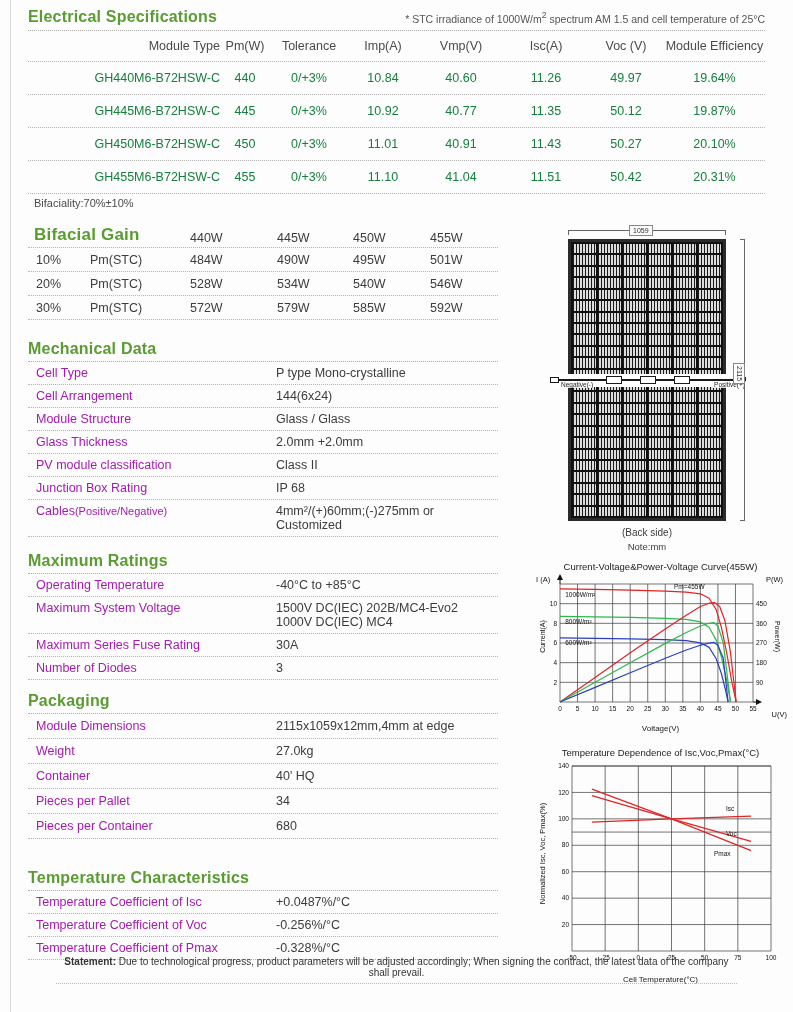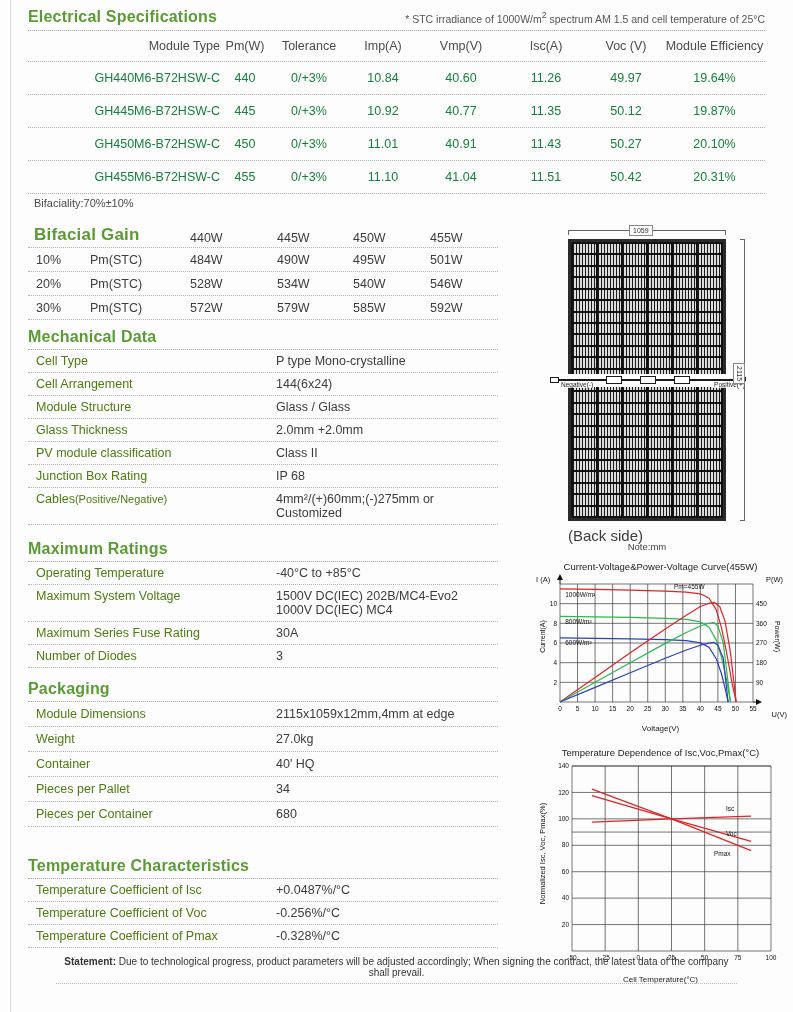--- a/index.html
+++ b/index.html
@@ -28,42 +28,42 @@
   
   .bg-head, .bg-row { display:grid; grid-template-columns:62px 100px 87px 76px 77px 1fr; align-items:end; border-bottom:1px dotted #b3b3b3; font-size:12.5px; color:#3c3c3c; }
   .bg-head { padding-bottom:2px; }
   .bg-title { grid-column:1/3; font-size:17px; padding-left:6px; }
   .bg-row { height:24px; align-items:center; }
   .bg-row .g0 { padding-left:8px; }
 
   
   .spec-h { padding:0 0 3px 0; border-bottom:1px dotted #a8a8a8; }
   .s-row { display:grid; grid-template-columns:240px 1fr; padding:4px 0 4px 8px; border-bottom:1px dotted #b3b3b3; font-size:12.5px; color:#3c3c3c; align-items:start; }
-  .s-label { color:#4d7c0f; }
+  .s-label { color:#a21caf; }
   .s-label-sm { font-size:11px; }
   .s-row.tall { padding:5px 0 5px 8px; }
 
   
   .panel-wrap { position:relative; width:253px; height:330px; }
   .dim-top-line { position:absolute; left:34px; top:5px; width:158px; height:5px; border-top:1px solid #666; border-left:1px solid #666; border-right:1px solid #666; }
   .dim-top-label { position:absolute; left:95px; top:0; background:#fdfdfd; border:1px solid #888; font-size:7px; line-height:9px; padding:0 3px; color:#333; }
   .panel { position:absolute; left:34px; top:14px; width:158px; height:282px; background:#101010; border:3px solid #2b2b2b; padding:2px; }
   .pgrid { display:grid; width:100%; height:100%; grid-template-columns:repeat(6,1fr); grid-auto-rows:1fr; gap:2px; }
   .pcell { background:repeating-linear-gradient(90deg,#1c1c1c 0 1px,#dcdcdc 1px 3px); border-radius:1px; }
   .jband { position:absolute; left:16px; top:149px; width:196px; height:13px; background:#fff; }
   .jline { position:absolute; left:0; right:0; top:5px; border-top:2px solid #1a1a1a; }
   .jstub { position:absolute; top:3px; width:9px; height:6px; background:#fff; border:1px solid #1a1a1a; }
   .jstub.l { left:0; } .jstub.r { right:0; }
   .jbox { position:absolute; top:2px; width:16px; height:8px; background:#fff; border:1px solid #1a1a1a; }
   .jbox.b1 { left:56px; } .jbox.b2 { left:90px; } .jbox.b3 { left:124px; }
   .jneg { position:absolute; left:10px; top:7px; font-size:6.5px; color:#222; background:rgba(255,255,255,.85); padding:0 1px; }
   .jpos { position:absolute; right:0; top:7px; font-size:6.5px; color:#222; background:rgba(255,255,255,.85); padding:0 1px; }
   .dim-right-line { position:absolute; left:206px; top:14px; height:282px; width:5px; border-right:1px solid #666; border-top:1px solid #666; border-bottom:1px solid #666; }
   .dim-right-label { position:absolute; left:199px; top:138px; writing-mode:vertical-rl; font-size:7px; line-height:10px; background:#fdfdfd; border:1px solid #888; padding:2px 0; color:#333; }
-  .backside { position:absolute; left:34px; top:302px; width:158px; text-align:left; font-size:15px; color:#3c3c3c; }
+  .backside { position:absolute; left:34px; top:302px; width:158px; text-align:center; font-size:10px; color:#3c3c3c; }
   .notemm { position:absolute; left:34px; top:316px; width:158px; text-align:center; font-size:9.5px; color:#3c3c3c; }
 
   
   .chart { position:relative; width:253px; }
   .chart1 { margin-top:6px; }
   .chart2 { margin-top:10px; }
   .c-title { font-size:9.5px; color:#222; text-align:center; height:13px; }
   .c-xlabel { font-size:8px; color:#222; text-align:center; height:13px; }
   svg { display:block; }
   .lab { position:absolute; font-size:7.5px; color:#111; white-space:nowrap; }
@@ -175,21 +175,21 @@
                 <div class="g0">30%</div>
                 <div>Pm(STC)</div>
                 <div>572W</div>
                 <div>579W</div>
                 <div>585W</div>
                 <div>592W</div>
               </div>
             </div>
         </section>
 
-        <section style="margin-top:8px">
+        <section style="margin-top:20px">
           <div class="spec-h">
               <h2 class="h">Mechanical Data</h2>
             </div>
           <div>
               <div class="s-row">
                 <div class="s-label">Cell Type</div>
                 <div class="s-value">P type Mono-crystalline</div>
               </div>
               <div class="s-row">
                 <div class="s-label">Cell Arrangement</div>

